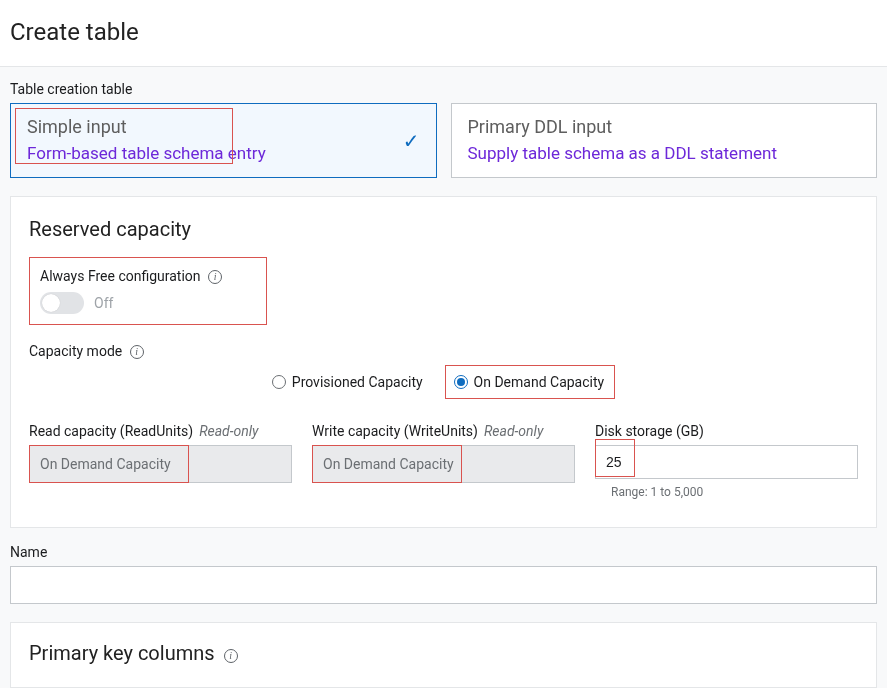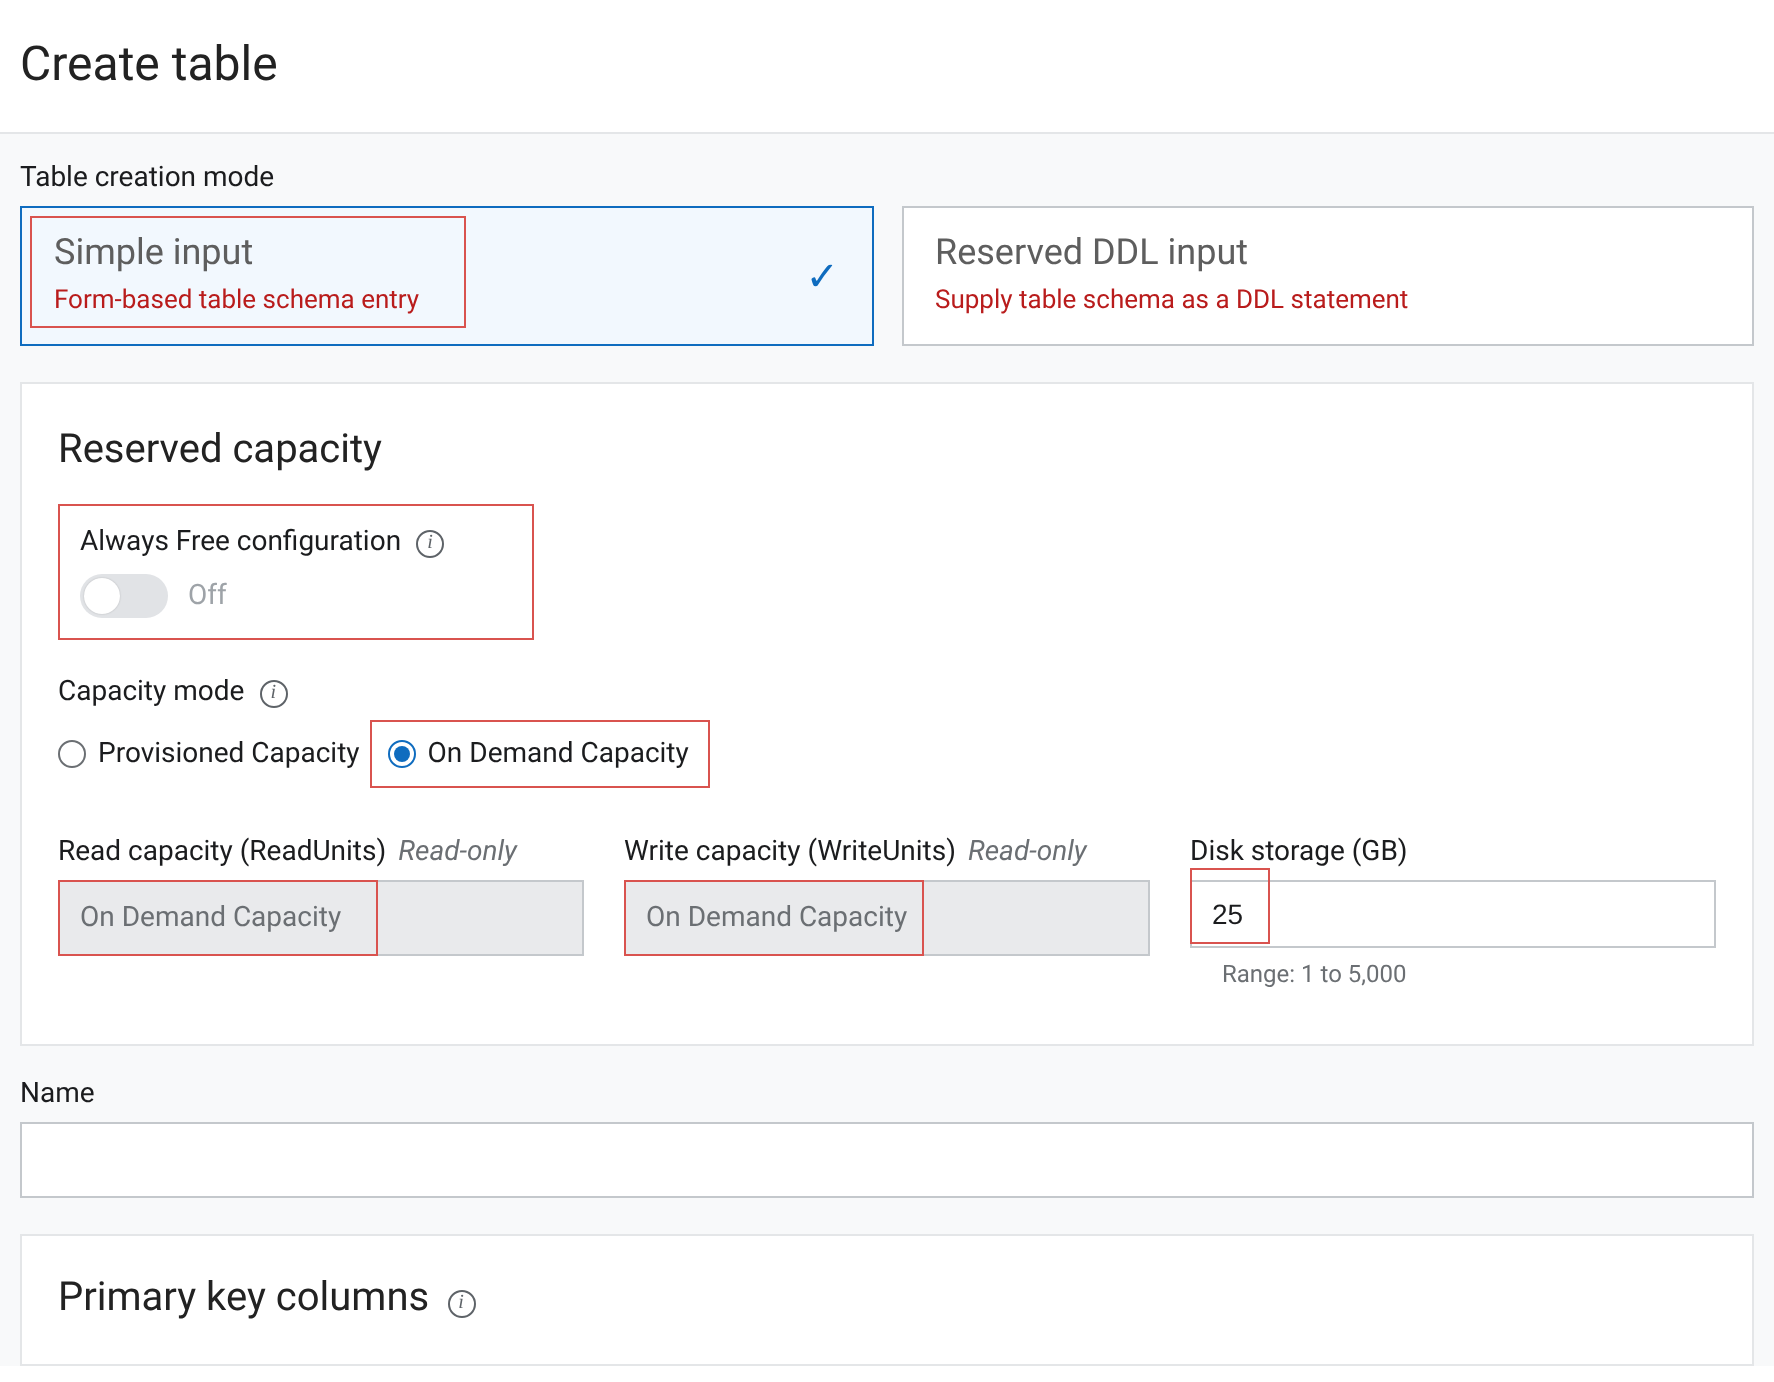--- a/index.html
+++ b/index.html
@@ -40,22 +40,22 @@
     .mode-card.selected {
       border: 1px solid #0f6cbf;
       background: #f2f8fe;
     }
     .mode-card .title {
       font-size: 18px;
       color: #5e5e5e;
       font-weight: 400;
     }
     .mode-card .desc {
-      font-size: 13px;
-      color: #b91c1c;
+      font-size: 17px;
+      color: #6d28d9;
       margin-top: 6px;
     }
     .redbox-inset {
       position: absolute;
       border: 1px solid #d9534f;
       pointer-events: none;
     }
     .check {
       position: absolute;
       right: 16px;
@@ -124,22 +124,23 @@
     .toggle-state {
       color: #9ea3a8;
       font-size: 14px;
     }
     .cap-mode {
       margin-top: 18px;
     }
     .radio-row {
       display: flex;
       align-items: center;
-      gap: 5px;
-      margin-top: 6px;
+      gap: 22px;
+      margin-top: 6px;
+      justify-content: center;
     }
     .radio-opt {
       display: flex;
       align-items: center;
       gap: 6px;
       cursor: pointer;
     }
     .radio {
       width: 14px; height: 14px;
       border: 1px solid #6b6f73;
@@ -221,31 +222,31 @@
       background: #fff;
       padding: 18px 20px 6px 18px;
     }
   </style>
 </head>
 <body>
 
 <h1 class="page-title">Create table</h1>
 
 <div class="gray-bg">
-  <div class="label-sm">Table creation mode</div>
+  <div class="label-sm">Table creation table</div>
 
   <div class="mode-row">
     <div class="mode-card selected" style="position:relative;">
       <div class="redbox-inset" style="left:4px; top:4px; width:218px; height:56px;"></div>
       <div class="title">Simple input</div>
       <div class="desc">Form-based table schema entry</div>
       <span class="check">✓</span>
     </div>
     <div class="mode-card">
-      <div class="title">Reserved DDL input</div>
+      <div class="title">Primary DDL input</div>
       <div class="desc">Supply table schema as a DDL statement</div>
     </div>
   </div>
 
   <div class="panel">
     <div class="panel-title">Reserved capacity</div>
 
     <div class="always-free-box">
       <span>
         <span>Always Free configuration</span>

